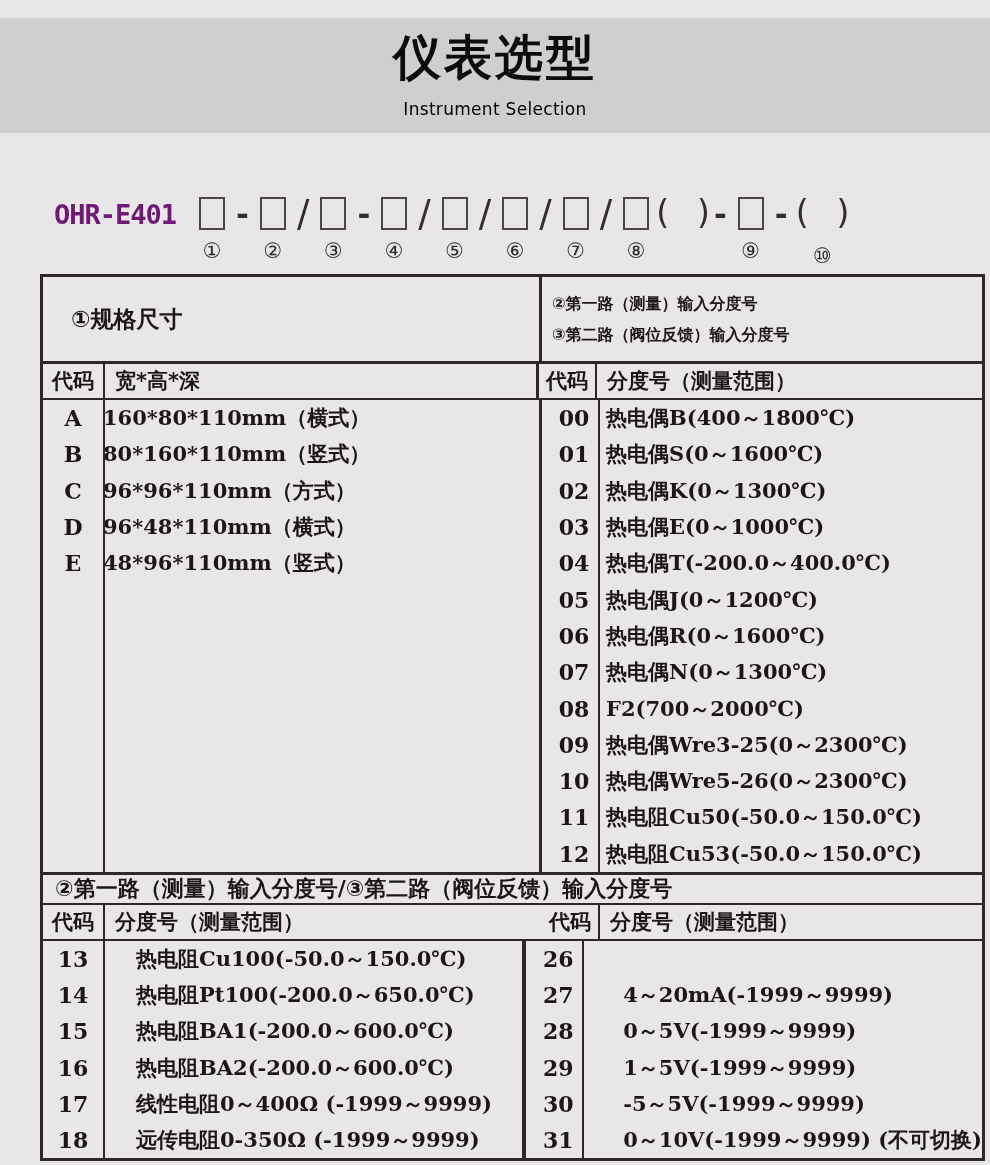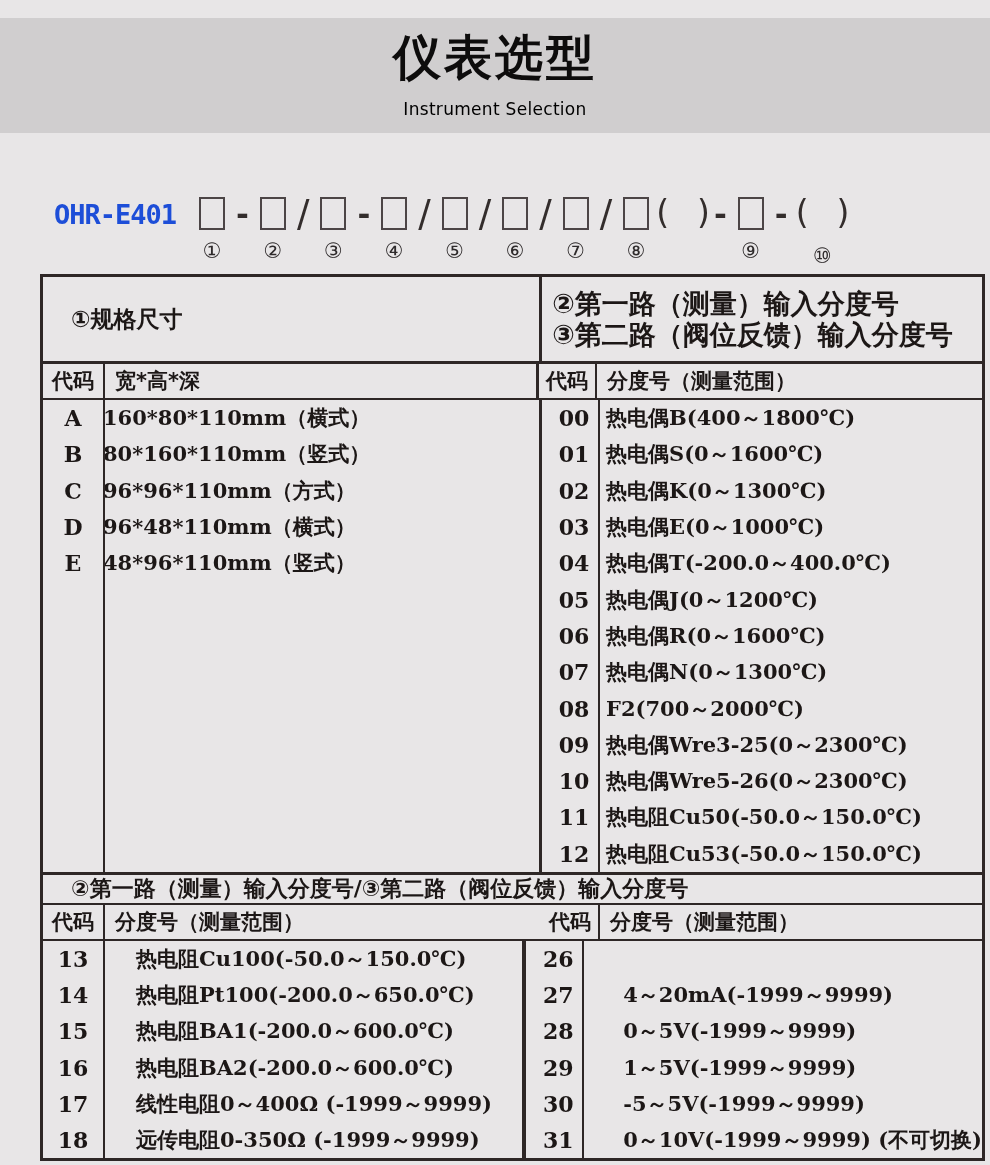--- a/index.html
+++ b/index.html
@@ -24,21 +24,21 @@
     font-size:17px; color:#000000; margin-top:17px; letter-spacing:.3px;
   }
 
   
   .model-line {
     position:absolute; left:54px; top:192px;
     display:flex; align-items:flex-start;
   }
   .model-prefix {
     font-family:"DejaVu Sans Mono","Liberation Mono",monospace;
-    font-size:27px; font-weight:600; color:#1d4ed8;
+    font-size:27px; font-weight:600; color:#701a75;
     margin-top:7px; margin-right:16px; letter-spacing:-1px;
   }
   .unit { display:flex; flex-direction:column; align-items:center; margin:0 7px; }
   .slot-box { width:26px; height:33px; border:2px solid #4c4546; margin-top:5px; background:transparent; }
   .pos-num { margin-top:10px; font-size:21px; color:#2e2a2b; line-height:1.1; }
   .sep { color:#332d2c; }
   .sep-dash  { font-size:31px; font-weight:600; margin:4px 4px 0; }
   .sep-slash { font-size:37px; font-weight:400; margin:0 4px; }
   .sep-paren { font-size:33px; font-weight:400; margin-top:1px; }
   .paren-gap { display:inline-block; width:28px; }
@@ -53,21 +53,21 @@
   }
 
   .row-main-header { display:flex; height:87px; border-bottom:3px solid #2e2726; }
   .mh-left {
     width:499px; border-right:3px solid #2e2726;
     display:flex; align-items:center; padding-left:28px;
     font-size:23px; font-weight:bold;
   }
   .mh-right {
     flex:1; display:flex; flex-direction:column; justify-content:center;
-    padding-left:10px; font-size:27px; font-weight:bold; line-height:31px;
+    padding-left:10px; font-size:16px; font-weight:bold; line-height:31px;
   }
 
   .row-sub-header { display:flex; height:36px; border-bottom:2px solid #2e2726; font-weight:bold; font-size:21px; }
   .sh-cell { display:flex; align-items:center; }
   .sh-code-l { width:62px; justify-content:center; border-right:2px solid #2e2726; }
   .sh-desc-l { width:434px; padding-left:10px; border-right:3px solid #2e2726; }
   .sh-desc-l.noline { width:437px; border-right:none; }
   .sh-code-r { width:58px; justify-content:center; border-right:2px solid #2e2726; }
   .sh-desc-r { flex:1; padding-left:10px; }
 
@@ -83,21 +83,21 @@
 
   .body-row { display:flex; align-items:center; flex-shrink:0; height:36.3px;
     font-family:"DejaVu Serif","Liberation Serif",serif; font-weight:600; }
   .body-s2 .body-row { height:36.2px;gap:33px; }
   .cell-code { width:60px; text-align:center; font-size:22px; flex-shrink:0; }
   .half-right .cell-code { width:64px; }
   .cell-desc { font-size:21px; white-space:nowrap; }
 
   .s2-header {
     height:33px; border-top:3px solid #2e2726; border-bottom:2px solid #2e2726;
-    display:flex; align-items:center; padding-left:28px;
+    display:flex; align-items:center; padding-left:12px;
     font-size:22px; font-weight:bold;
   }
 </style>
 </head>
 <body>
 
 <div class="banner">
   <div class="banner-title">仪表选型</div>
   <div class="banner-sub">Instrument Selection</div>
 </div>

